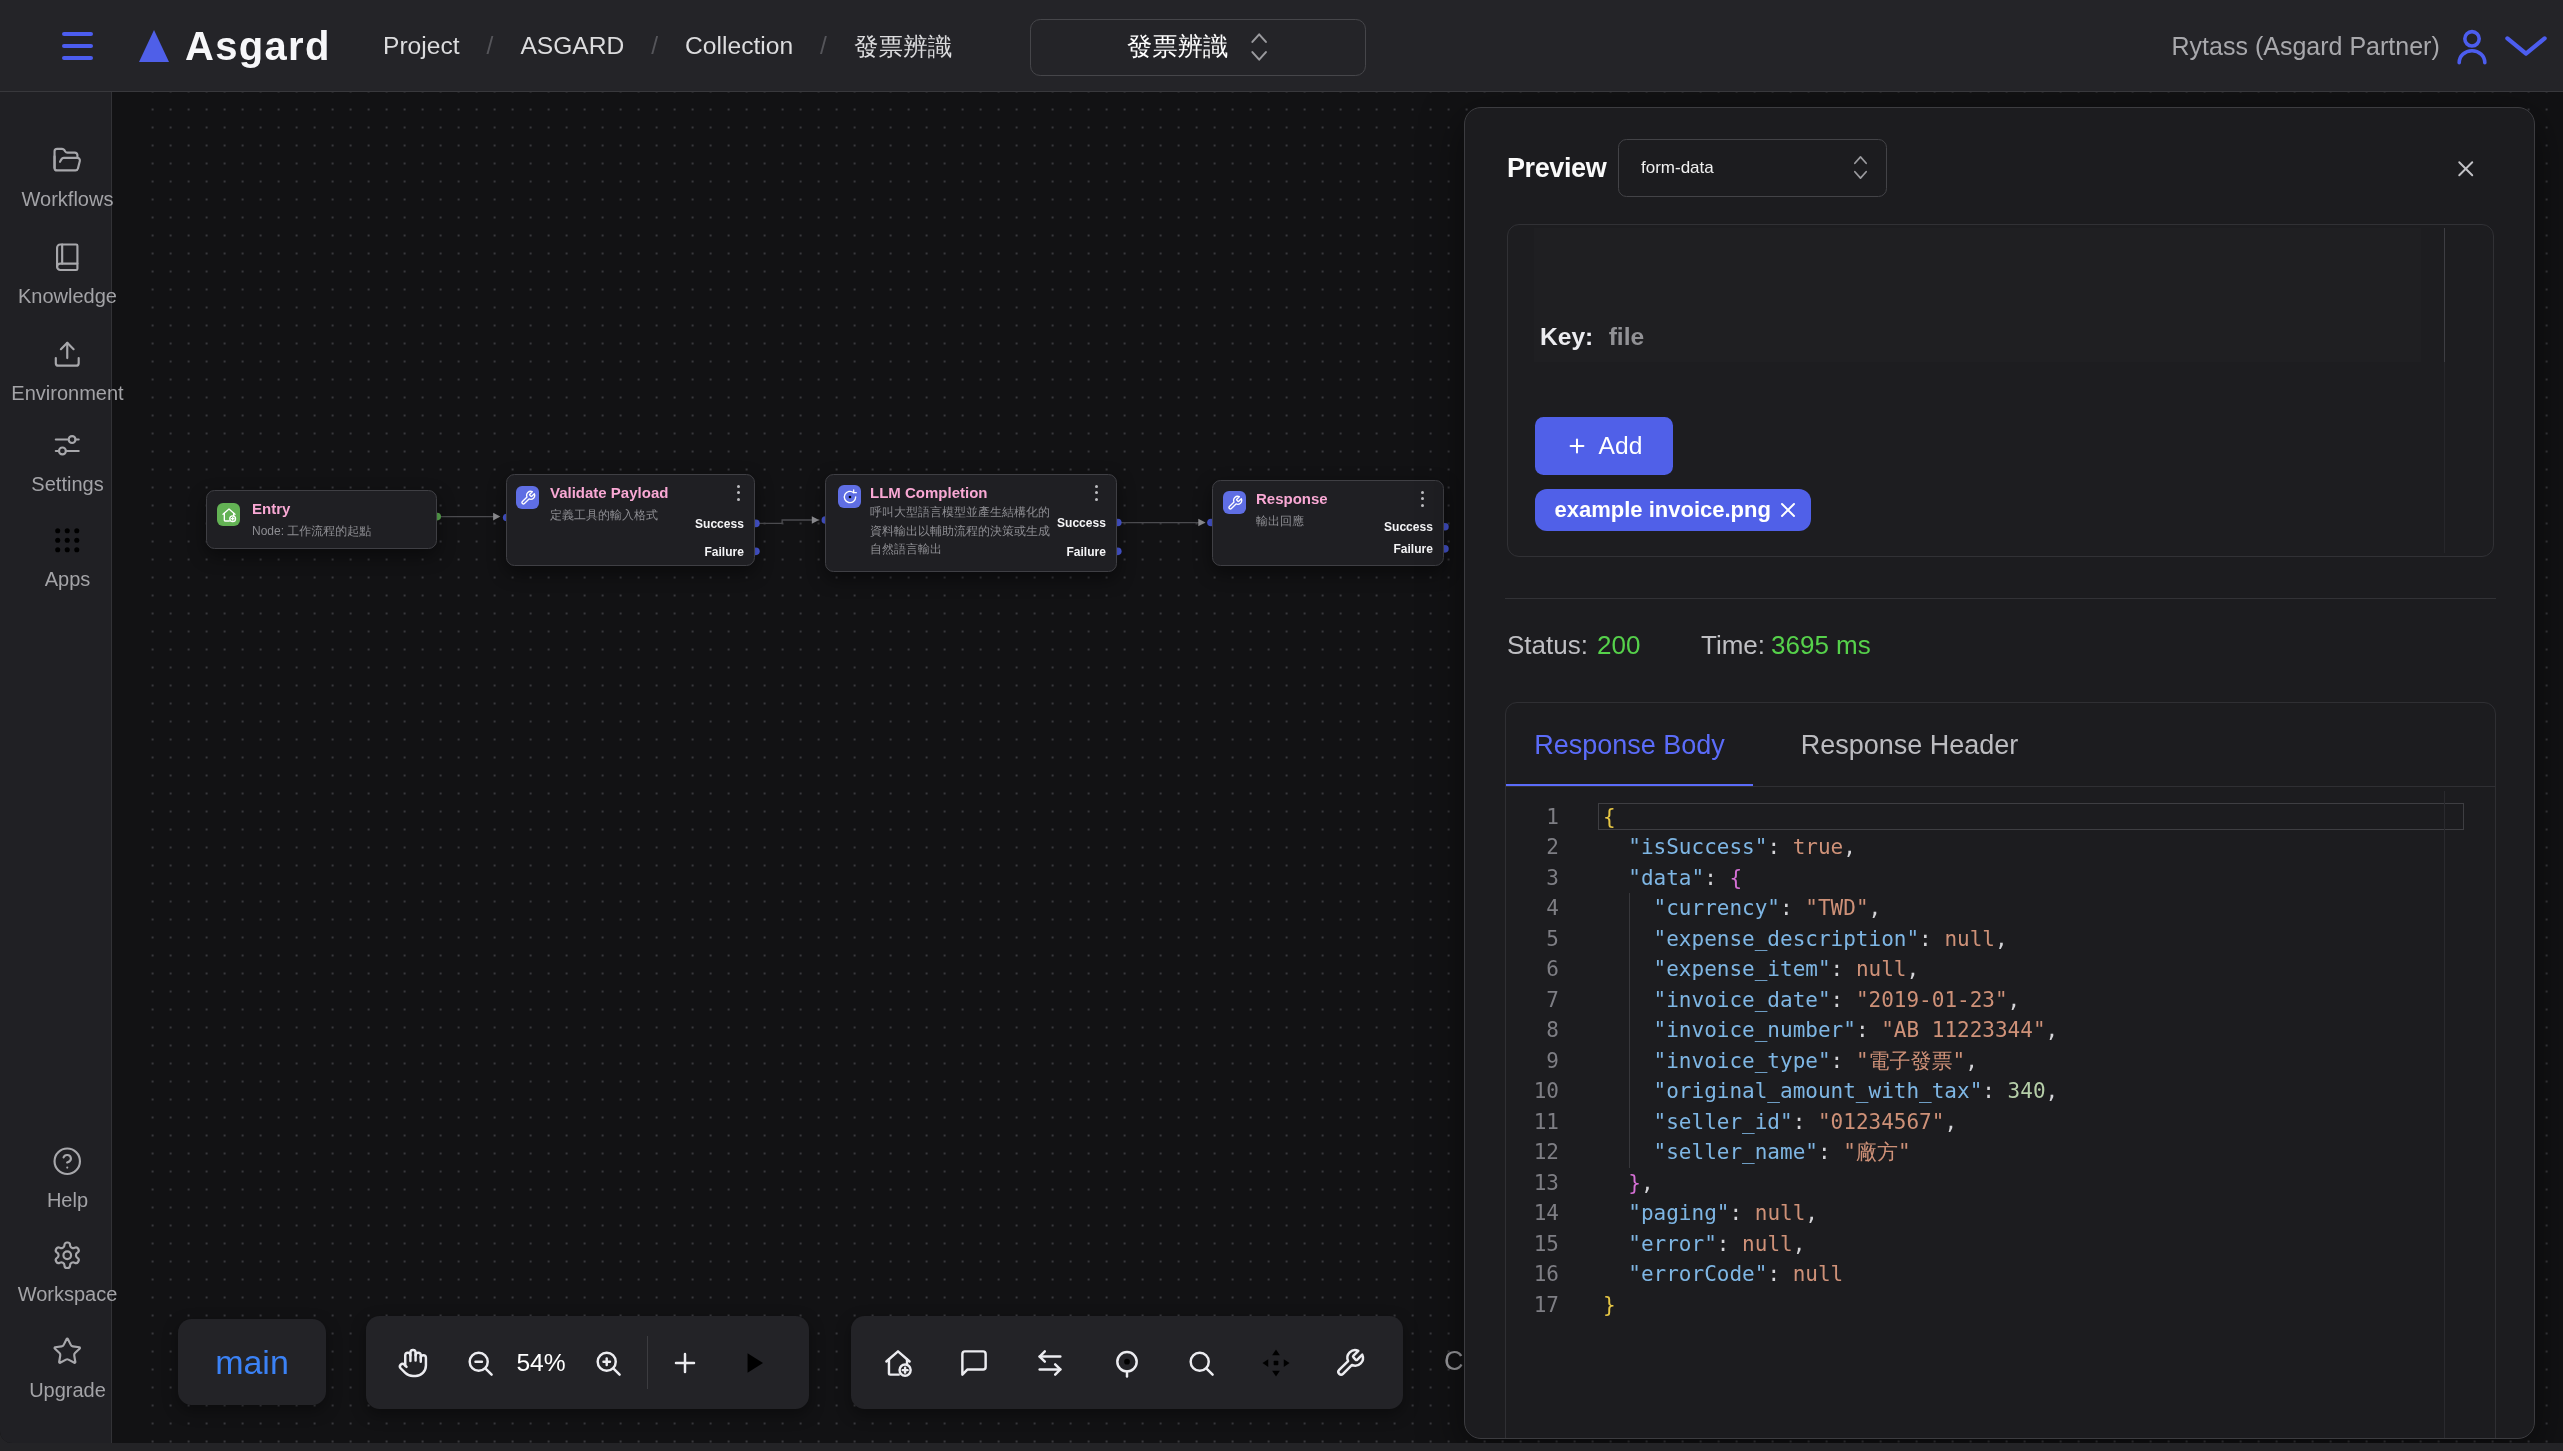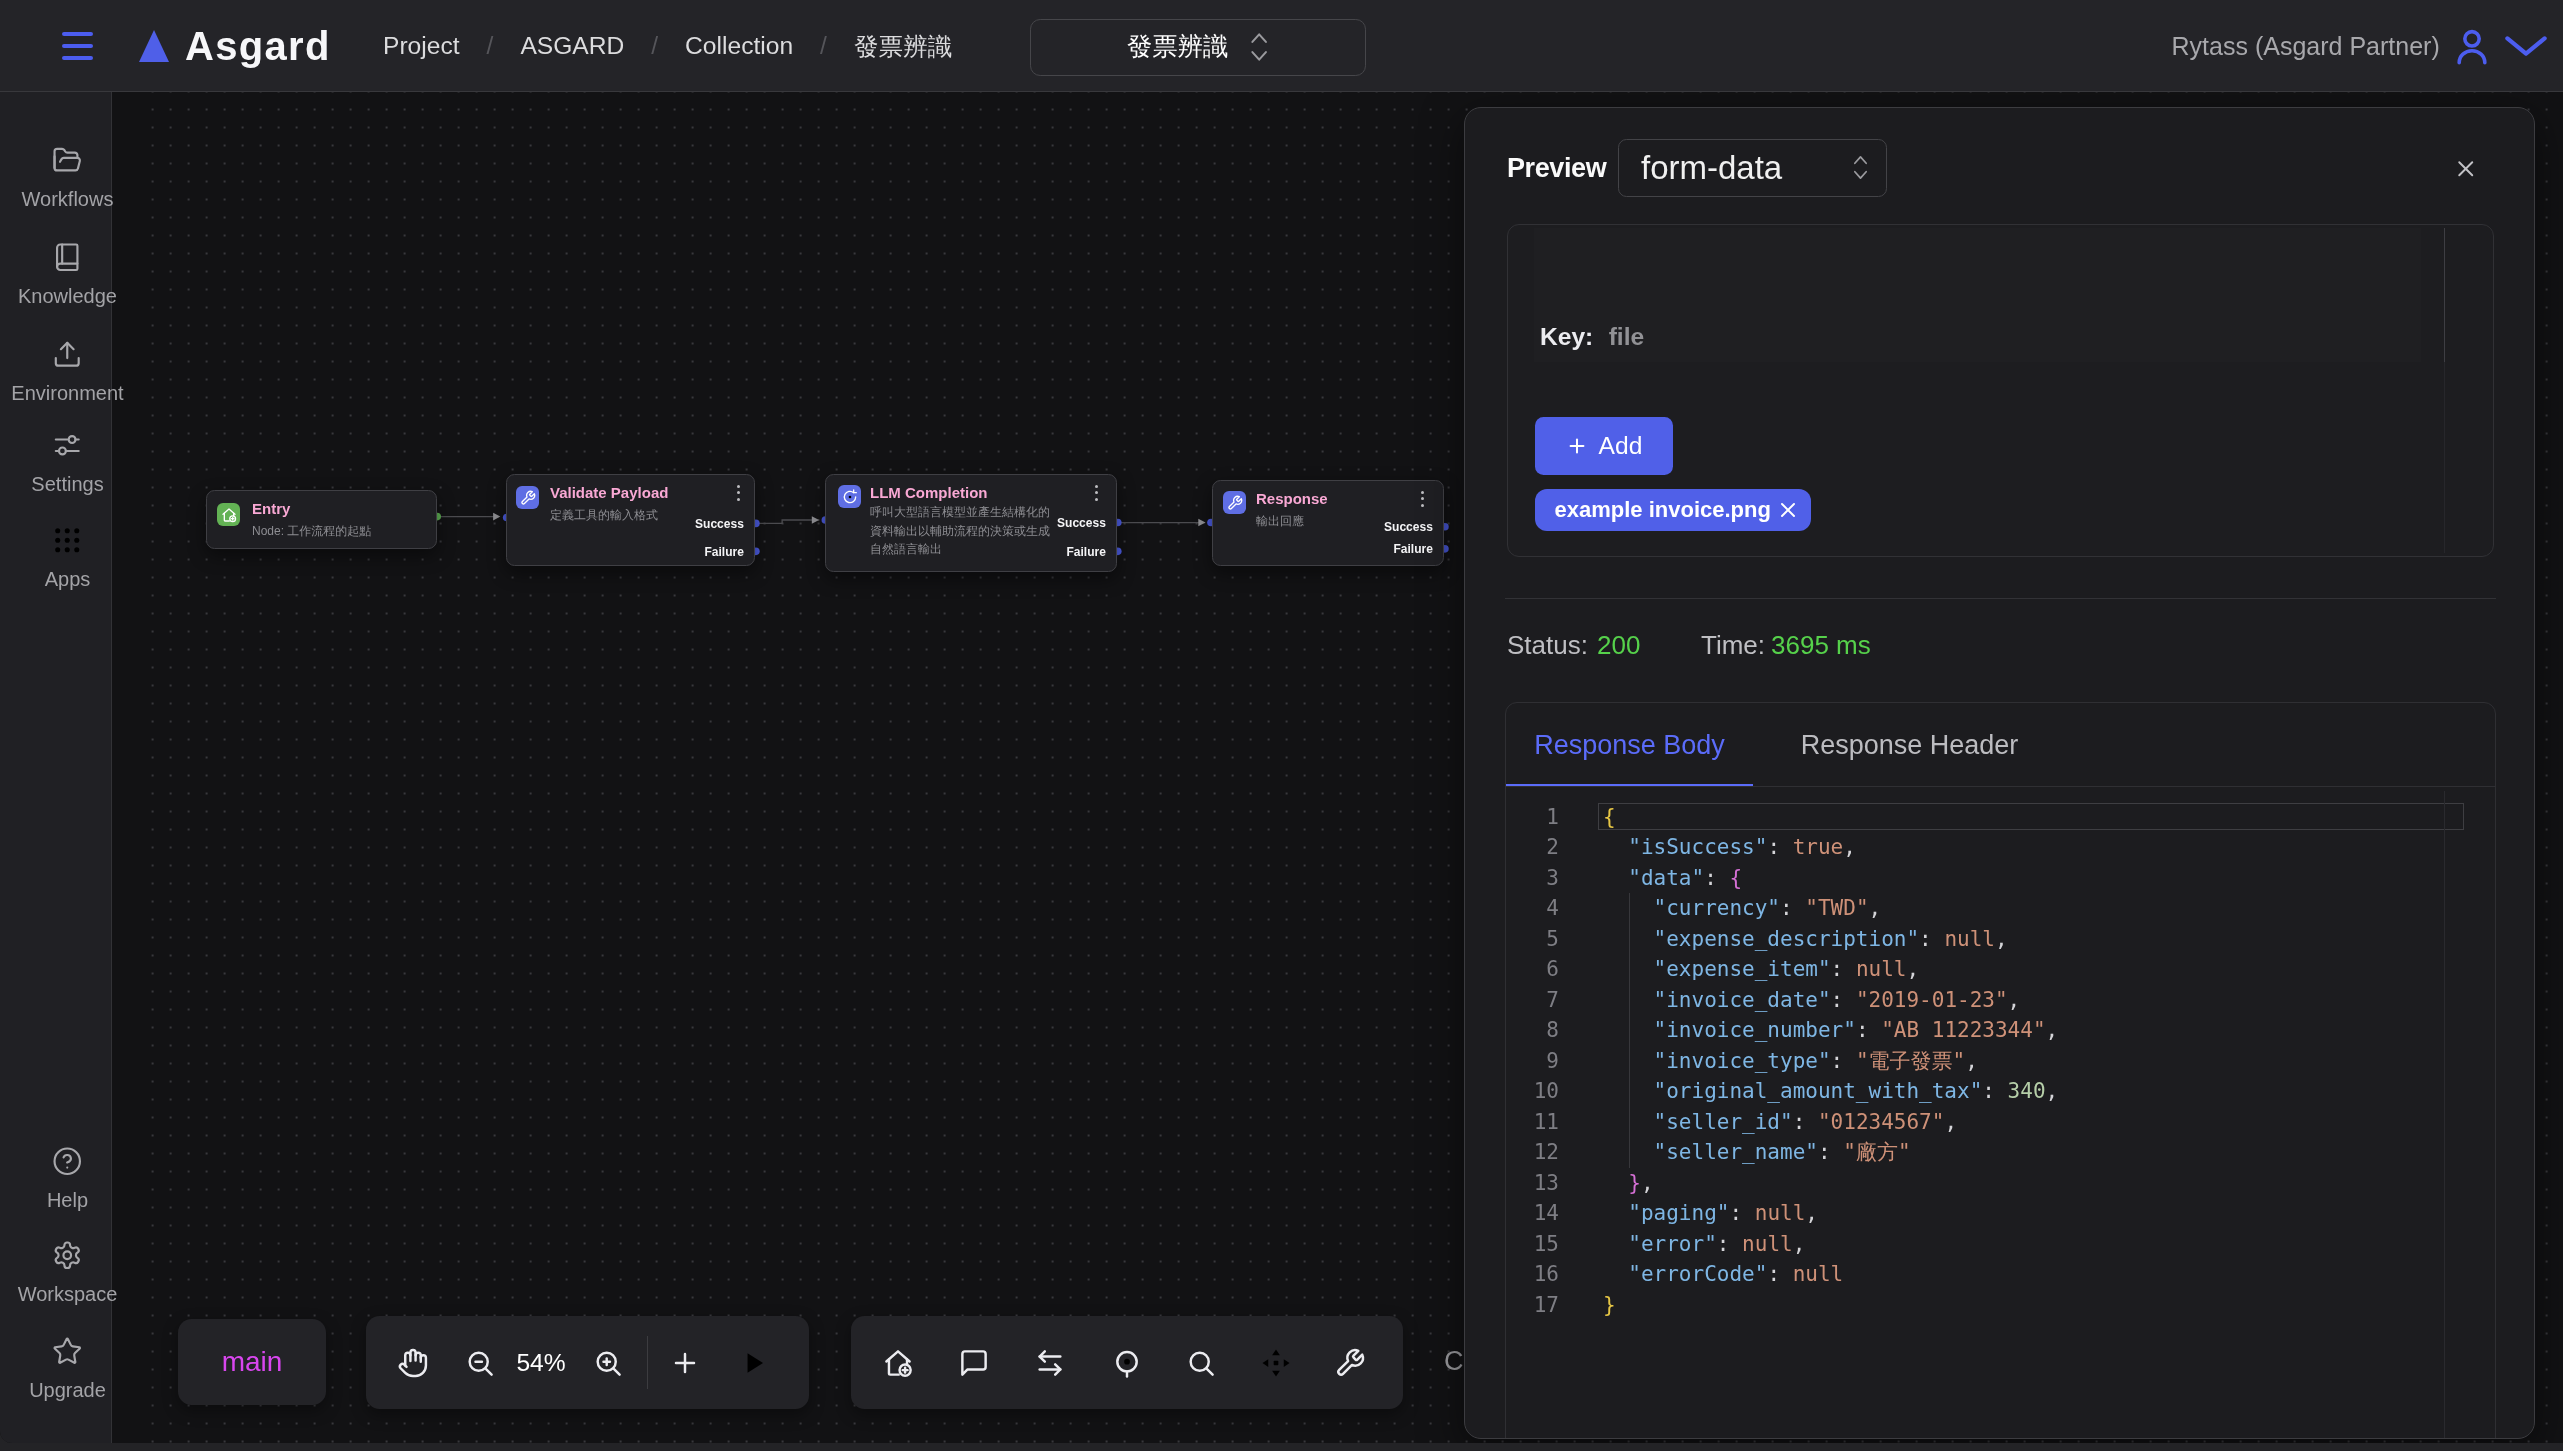--- a/index.html
+++ b/index.html
@@ -54,37 +54,37 @@
     stroke-linecap:round; stroke-linejoin:round; }
   .node-title { position:absolute; font-size:15px; font-weight:600; color:#f9a8d4; white-space:nowrap; }
   .node-sub { position:absolute; font-size:12px; color:#8d8d92; line-height:18.6px; }
   .kebab { position:absolute; width:15.3px; height:22px; display:flex; flex-direction:column; align-items:center;
     justify-content:center; gap:3.4px; cursor:pointer; }
   .kebab i { width:3px; height:3px; border-radius:50%; background:#bdbdc1; }
   .port-label { position:absolute; right:10.2px; font-size:12px; font-weight:bold; color:#f4f4f6; white-space:nowrap; }
 
   .pill { position:absolute; background:#232327; border-radius:13.6px; box-shadow:0 5.1px 15.3px rgba(0,0,0,.35); }
   .branch { display:flex; align-items:center; justify-content:center; cursor:pointer; }
-  .branch .lbl { font-size:28px; color:#d946ef; }
+  .branch .lbl { font-size:34px; color:#3b82f6; }
   .tbtn { position:absolute; top:50%; transform:translate(-50%,-50%); width:47px; height:47px; display:flex;
     align-items:center; justify-content:center; cursor:pointer; border-radius:8.5px; }
   .tbtn svg { width:31px; height:31px; stroke:#ececf0; fill:none; stroke-width:1.9;
     stroke-linecap:round; stroke-linejoin:round; }
   .zoom-val { position:absolute; top:50%; transform:translate(-50%,-50%); font-size:24.6px; color:#ffffff; }
   .tb-divider { position:absolute; top:20.3px; width:0.8px; height:53px; background:#3c3c40; }
   .clipped-text { position:absolute; font-size:27px; color:#9a9a9e; z-index:5; }
 
   
   .panel { position:absolute; left:1464px; top:107px; width:1071px; height:1332px; background:#1c1c1f;
     border:0.8px solid #3c3c40; border-radius:17px; box-shadow:0 12px 41px rgba(0,0,0,.5); z-index:25;
     overflow:hidden; }
   .panel-title { position:absolute; left:42px; top:45px; font-size:27px; letter-spacing:-0.4px; font-weight:bold; color:#fafafa; }
   .fmt-select { position:absolute; left:153px; top:30.5px; width:269px; height:58px; border:0.8px solid #434347;
     border-radius:8.5px; display:flex; align-items:center; cursor:pointer; }
-  .fmt-select .val { font-size:33px; color:#f0f0f0; margin-left:22px; flex:1; }
+  .fmt-select .val { font-size:17px; color:#f0f0f0; margin-left:22px; flex:1; }
   .fmt-select .icon-unfold { margin-right:17px; width:17px; height:29px; }
   .panel-close { position:absolute; left:986px; top:46px; width:29px; height:29px; display:flex;
     align-items:center; justify-content:center; cursor:pointer; }
   .panel-close svg { width:19.5px; height:19.5px; stroke:#c2c2c6; stroke-width:2.4; stroke-linecap:round; }
 
   .form-box { position:absolute; left:42px; top:116px; width:987px; height:333px;
     border:0.8px solid #313135; border-radius:12px; background:#1d1d20; }
   .form-box .sheen { position:absolute; left:26px; top:3.4px; width:887px; height:134px;
     background:rgba(255,255,255,0.012); }
   .form-box .scroll-track { position:absolute; left:936px; top:3.4px; width:0.8px; height:325px; background:#27272b; }

